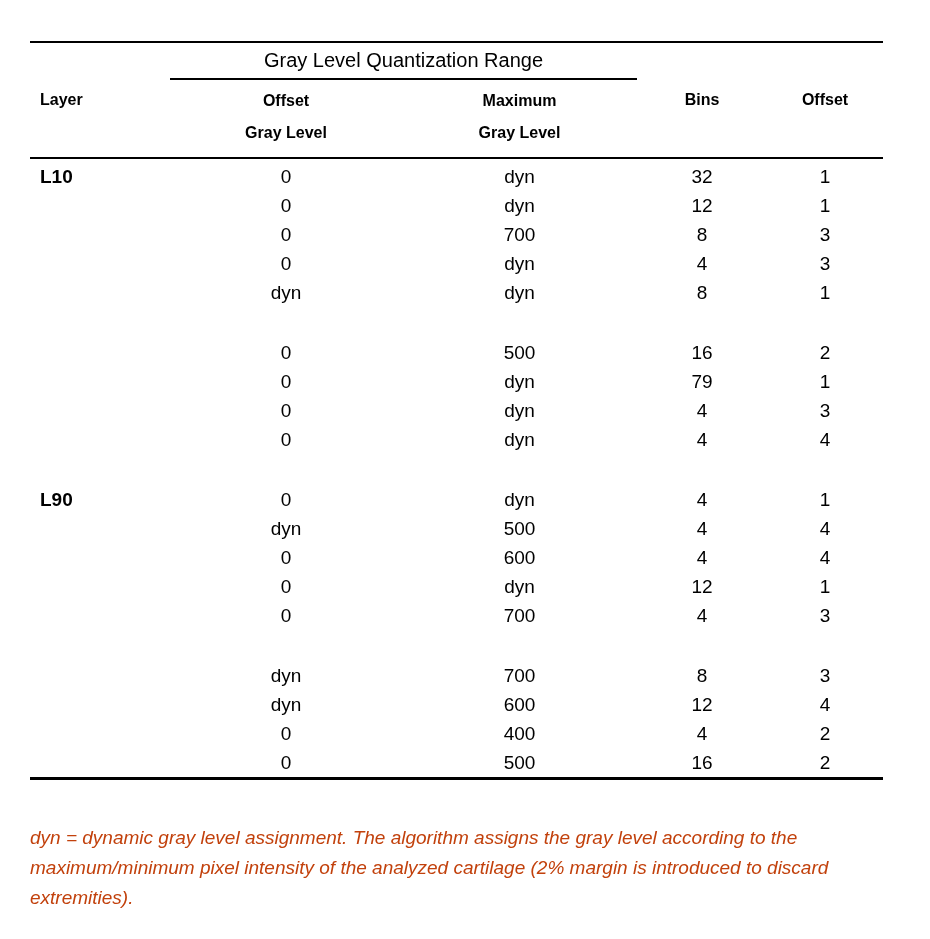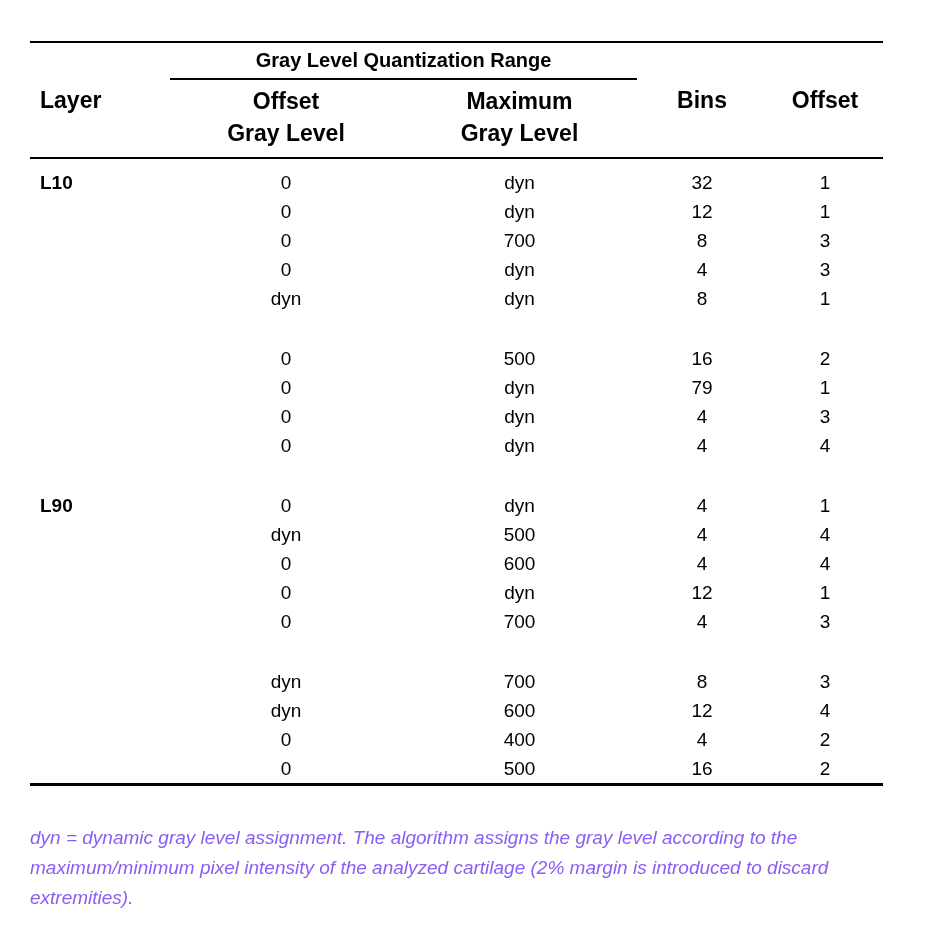--- a/index.html
+++ b/index.html
@@ -33,29 +33,29 @@
   col.c-offset { width: 116px; }
 
   
   tr.span-row td, tr.span-row th {
     padding: 0;
     height: 35px;
     vertical-align: middle;
   }
   th.span-header {
     font-size: 20px;
-    font-weight: bold;
+    font-weight: normal;
     text-align: center;
     border-bottom: 2px solid #000;
     padding-bottom: 2px;
   }
 
   
   tr.col-row th {
-    font-size: 23px;
+    font-size: 16px;
     font-weight: bold;
     vertical-align: top;
     padding: 5px 0 8px 0;
     border-bottom: 2px solid #000;
     text-align: center;
     line-height: 32px;
   }
   tr.col-row th.layer-head {
     text-align: left;
     padding-left: 10px;
@@ -72,32 +72,32 @@
   }
   tbody td.layer-cell {
     text-align: left;
     padding-left: 10px;
     font-weight: bold;
   }
   tbody tr.spacer-row td {
     height: 31px;
   }
   tbody tr:first-child td {
-    padding-top: 9px;
+    padding-top: 3px;
   }
 
   .footnote {
     position: absolute;
     left: 30px;
     top: 823px;
     width: 858px;
     font-size: 19px;
     font-style: italic;
     line-height: 30px;
-    color: #8b5cf6;
+    color: #c2410c;
   }
 </style>
 </head>
 <body>
 
 <div class="page">
 
   <table class="paper-table">
     <colgroup>
       <col class="c-layer">

